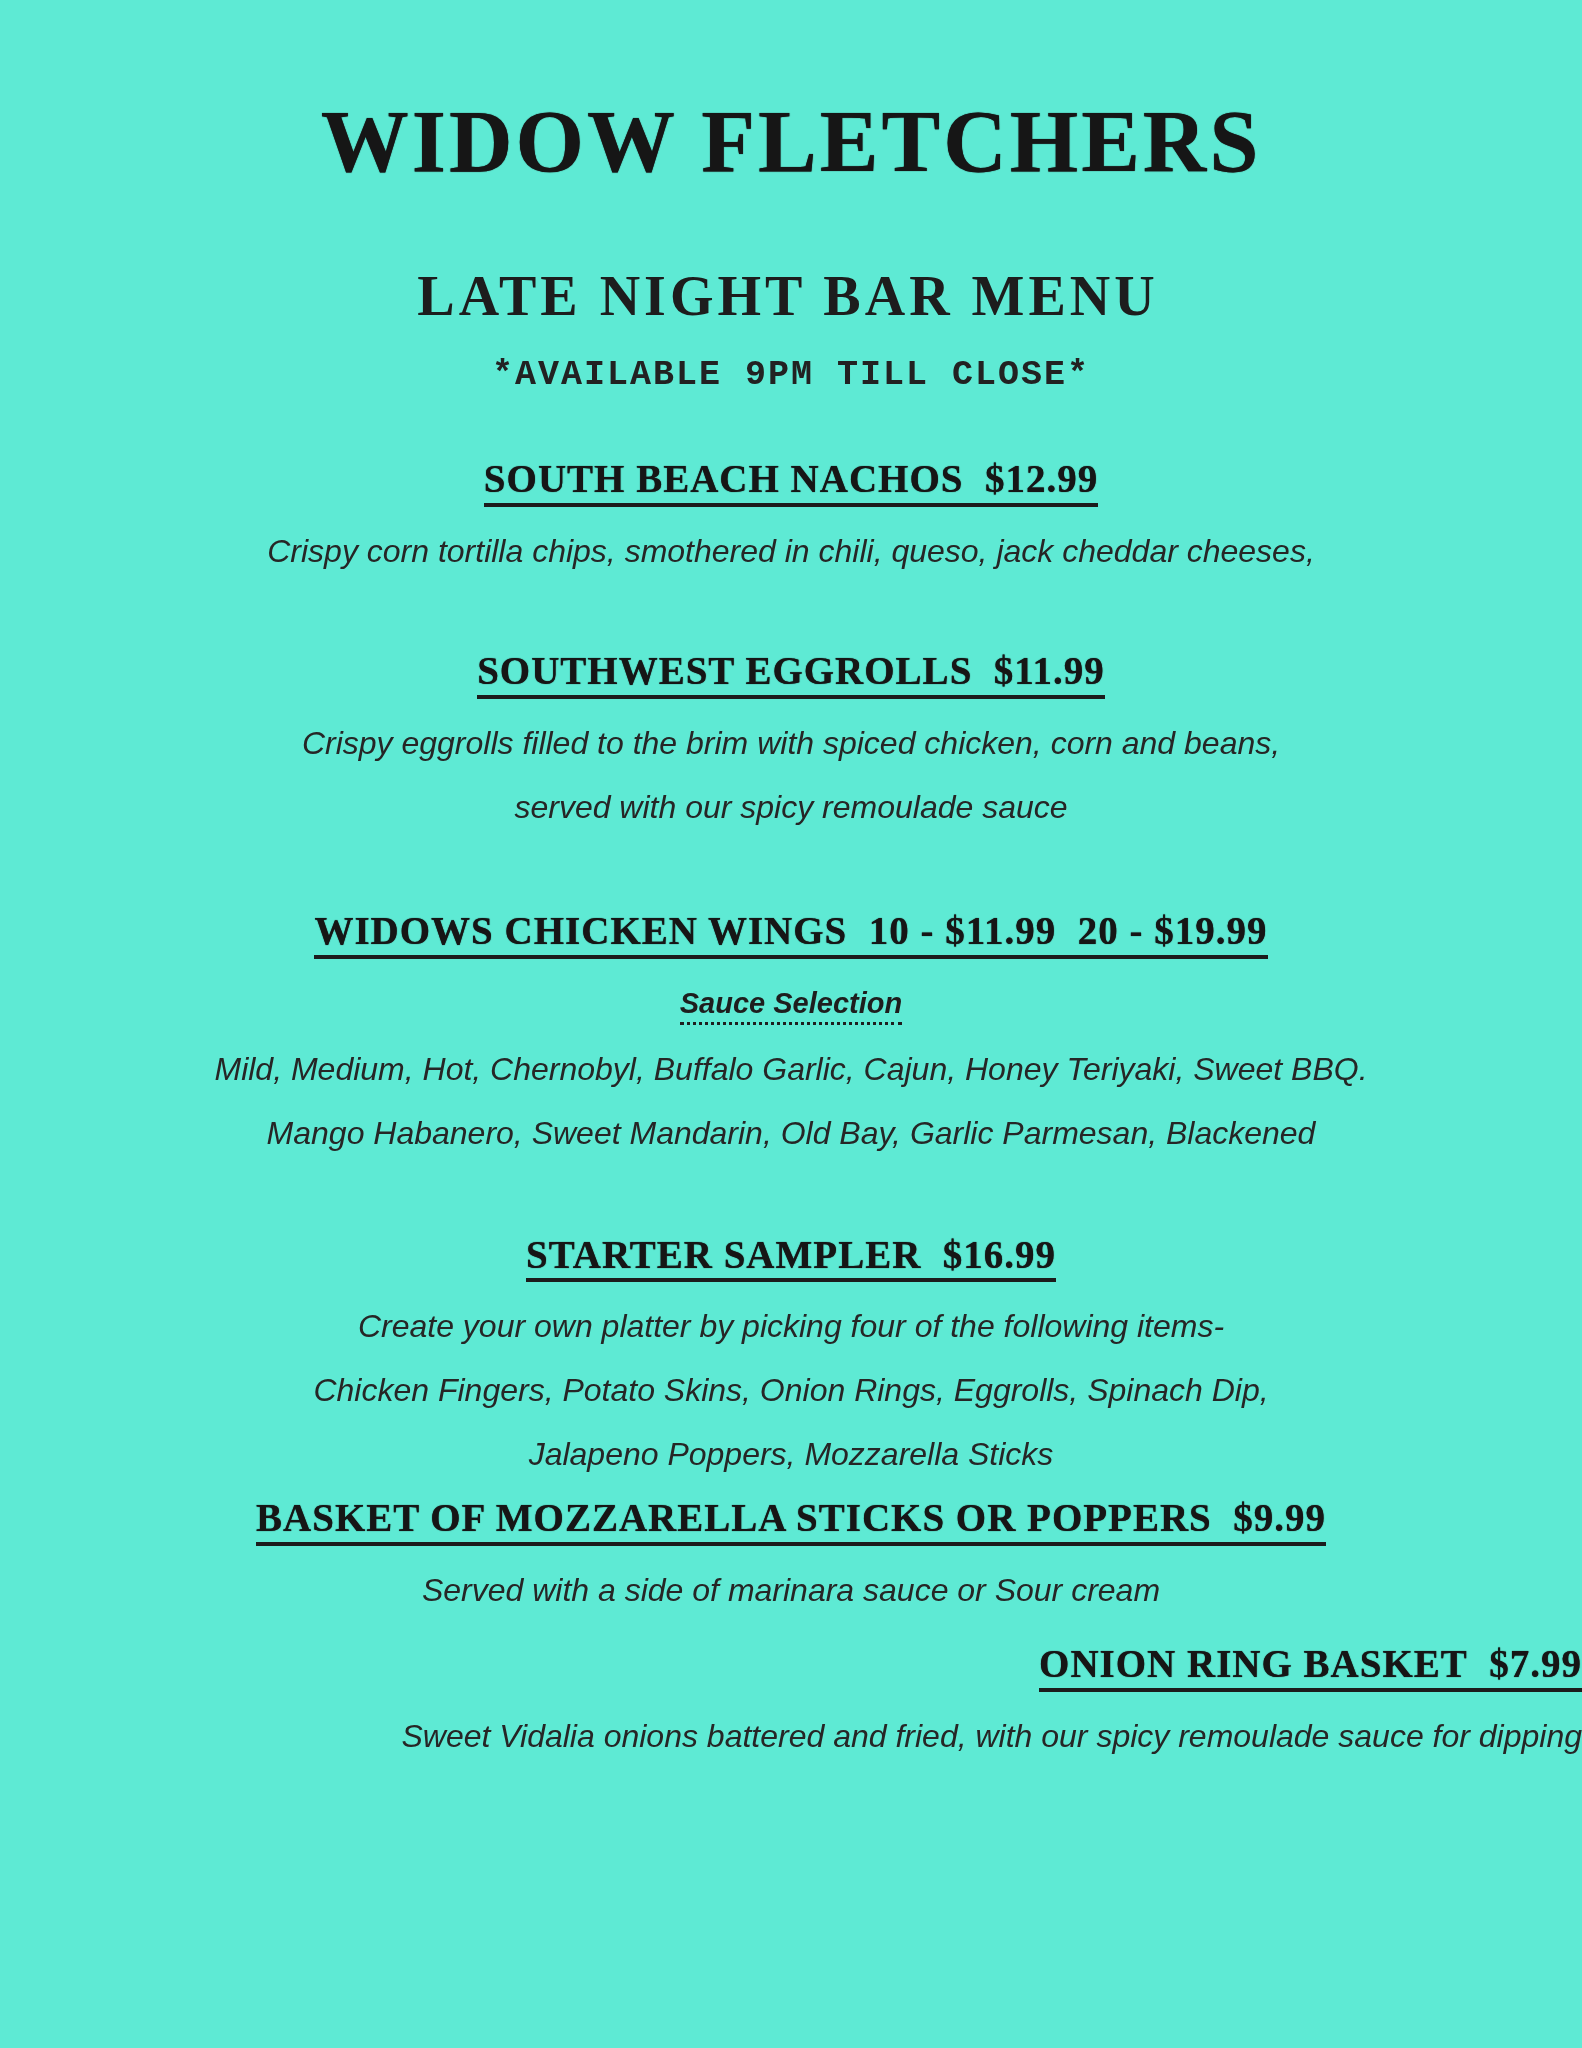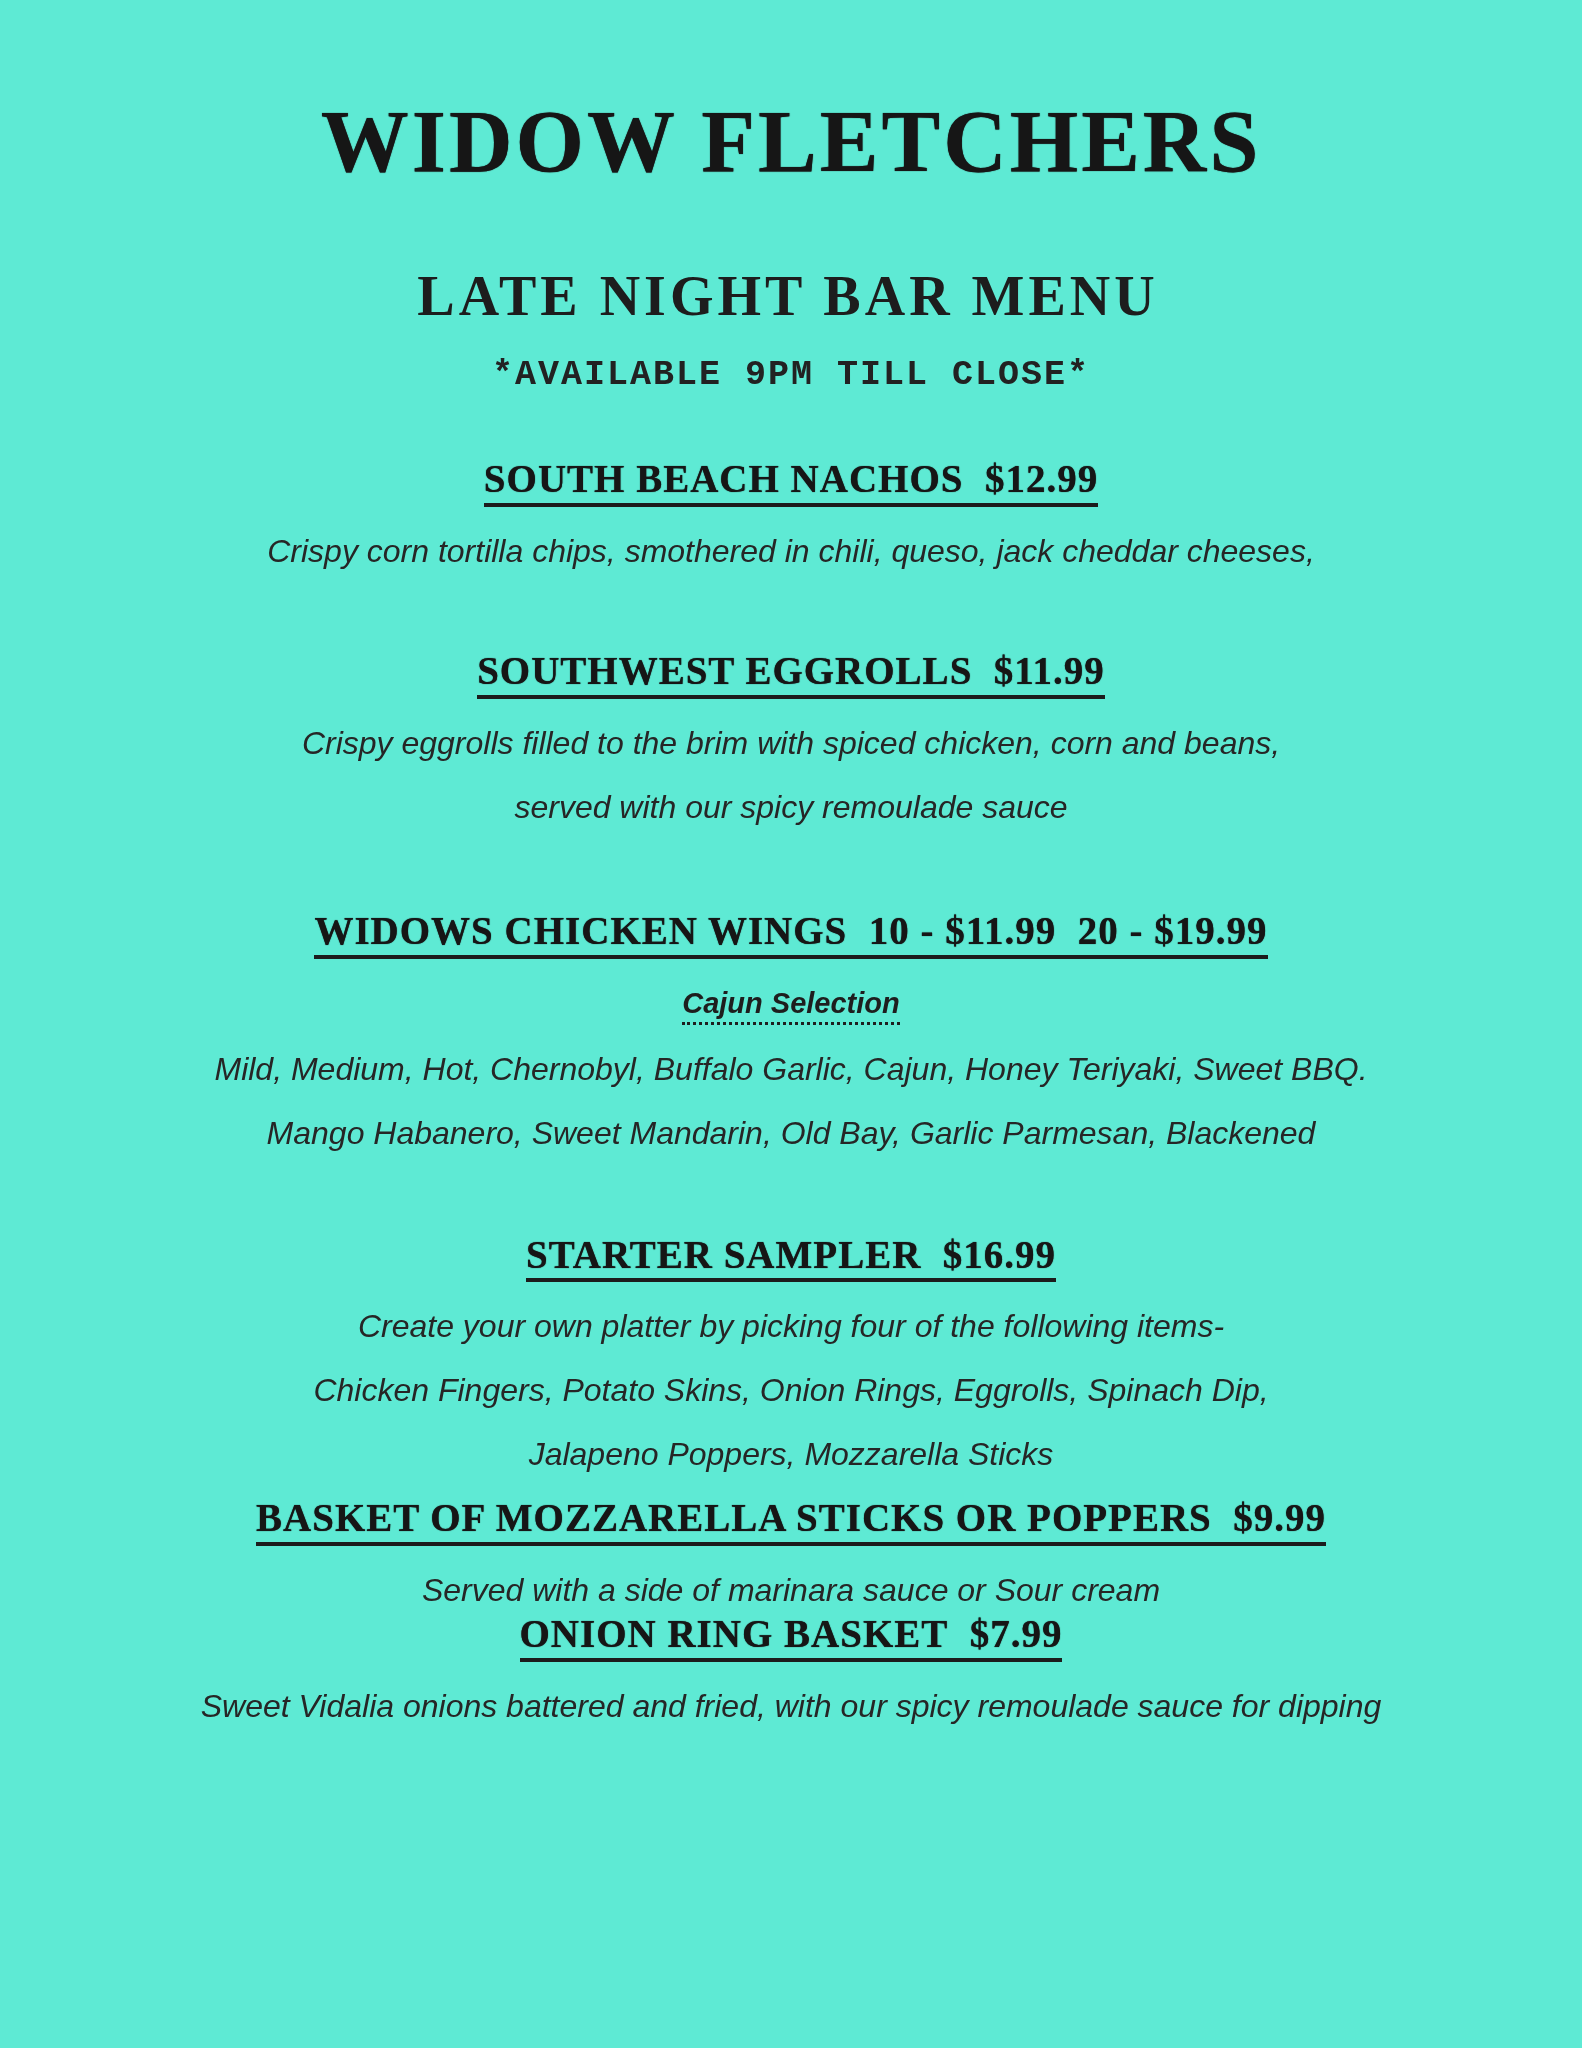--- a/index.html
+++ b/index.html
@@ -91,21 +91,21 @@
   .sauce-heading .heading-underline {
     border-bottom: 3px dotted #1e1e1e;
     padding-bottom: 2px;
   }
   
   .section-nachos   { margin-top: 64px;  }
   .section-eggrolls { margin-top: 78px;  }
   .section-wings    { margin-top: 82px;  }
   .section-sampler  { margin-top: 80px;  }
   .section-basket   { margin-top: 22px;  }
-  .section-onion    { margin-top: 2px;  }
+  .section-onion    { margin-top: 32px; text-align: right;  }
 </style>
 </head>
 <body>
 
 <div class="page">
 
   <header>
     <h1 class="title">WIDOW FLETCHERS</h1>
     <h2 class="subtitle">LATE NIGHT BAR MENU</h2>
     <div class="availability">*AVAILABLE 9PM TILL CLOSE*</div>
@@ -131,21 +131,21 @@
   </section>
 
   <section class="section-wings">
     <h3 class="item-heading">
       <span class="heading-underline">
         <span>WIDOWS CHICKEN WINGS</span><span class="item-price">10 - $11.99  20 - $19.99</span>
       </span>
     </h3>
     <div class="sauce-heading">
       <span class="heading-underline">
-        <span>Cajun Selection</span>
+        <span>Sauce Selection</span>
       </span>
     </div>
     <p class="desc">Mild, Medium, Hot, Chernobyl, Buffalo Garlic, Cajun, Honey Teriyaki, Sweet BBQ.</p>
     <p class="desc">Mango Habanero, Sweet Mandarin, Old Bay, Garlic Parmesan, Blackened</p>
   </section>
 
   <section class="section-sampler">
     <h3 class="item-heading">
       <span class="heading-underline">
         <span>STARTER SAMPLER</span><span class="item-price">$16.99</span>

